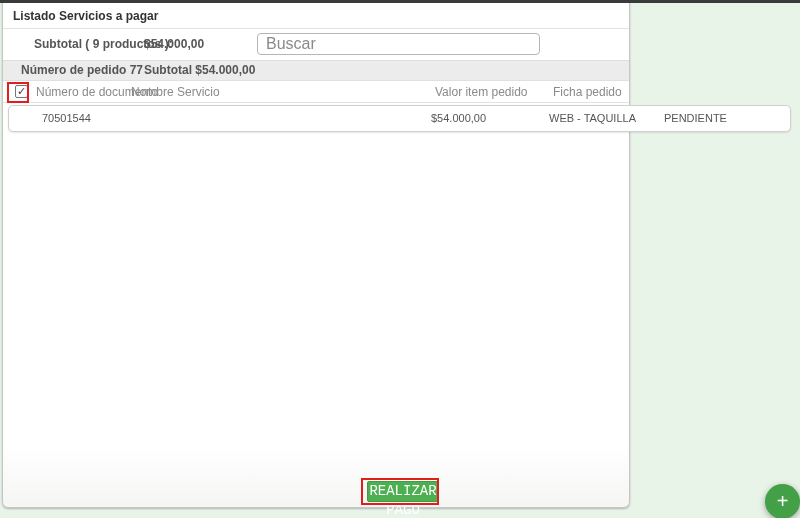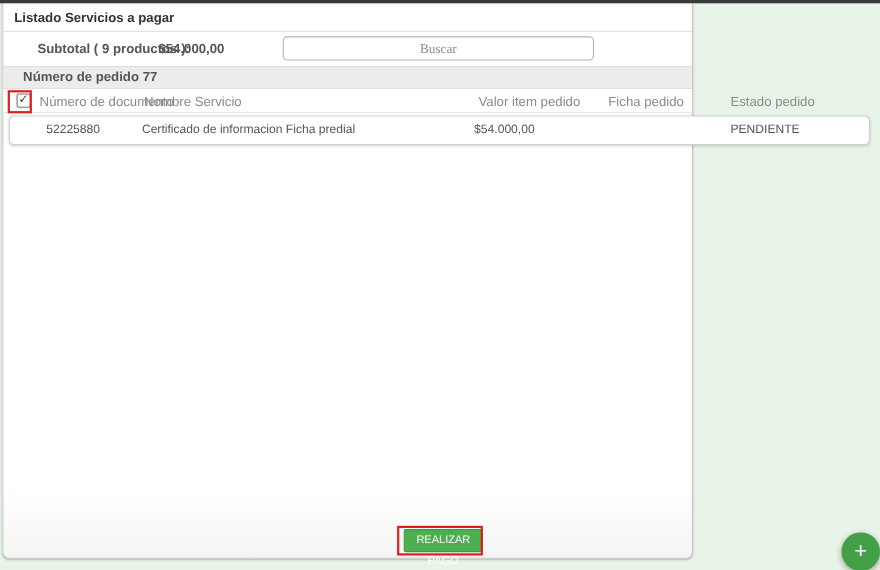--- a/index.html
+++ b/index.html
@@ -31,23 +31,23 @@
     position: absolute; left: 31px; top: 0; line-height: 31px;
     font-size: 12px; font-weight: bold; color: #555;
   }
   .subtotal-value {
     position: absolute; left: 141px; top: 0; line-height: 31px;
     font-size: 12px; font-weight: bold; color: #555;
   }
   .search-input {
     position: absolute; left: 254px; top: 4px; width: 283px; height: 22px;
     border: 1px solid #b5b5b5; border-radius: 4px;
-    padding: 0 8px; font-size: 12px; color: #555;
-    font-family: Liberation Serif, serif;
-    outline: none; background: #fff; text-align: center;
+    padding: 0 8px; font-size: 16px; color: #555;
+    font-family: Liberation Sans, sans-serif;
+    outline: none; background: #fff;
   }
   .search-input::placeholder { color: #8a8a8a; opacity: 1; }
   .order-bar {
     position: absolute; left: 0; top: 60px; width: 100%; height: 21px;
     background: #ececec; border-top: 1px solid #e0e0e0; border-bottom: 1px solid #e0e0e0; padding-left: 40px;
   }
   .order-number {
     position: absolute; left: 18px; line-height: 19px;
     font-size: 12px; font-weight: bold; color: #555;
   }
@@ -86,21 +86,21 @@
   .td-valor { left: 422px; }
   .td-tipo  { left: 540px; }
   .td-estado{ left: 655px; text-align: center; }
   .annot-button {
     position: absolute; left: 361px; top: 478px; width: 78px; height: 27px;
     border: 2px solid #e11d1d; z-index: 6;
   }
   .pay-button {
     position: absolute; left: 364px; top: 481px; width: 72px; height: 21px;
     background: #4caf50; border: 1px solid #429a46; border-radius: 2px;
-    color: #fff; font-size: 10px; font-family: Liberation Sans, sans-serif;
+    color: #fff; font-size: 14px; font-family: Liberation Mono, monospace;
     text-align: center; line-height: 19px; cursor: pointer; padding: 0;
   }
   .fab {
     position: absolute; left: 765px; top: 484px; width: 35px; height: 35px;
     background: #43a047; border: none; border-radius: 50%;
     color: #fff; font-size: 20px; line-height: 33px; text-align: center;
     box-shadow: 0 2px 6px rgba(0,0,0,0.35);
     z-index: 10; cursor: pointer; padding: 0;
     font-family: "Liberation Sans", sans-serif;
   }
@@ -115,35 +115,35 @@
   <div class="panel-header">Listado Servicios a pagar</div>
 
   <div class="summary-row">
     <span class="subtotal-label">Subtotal ( 9 productos ):</span>
     <span class="subtotal-value">$54.000,00</span>
     <input class="search-input" type="text" placeholder="Buscar" style="">
   </div>
 
   <div class="order-bar">
     <span class="order-number">Número de pedido 77</span>
+    <span class="order-subtotal">Subtotal $54.000,00</span>
   </div>
 
   <div class="thead-row">
     <span class="checkbox">✓</span>
     <span class="th th-doc">Número de documento</span>
     <span class="th th-serv">Nombre Servicio</span>
     <span class="th th-valor">Valor item pedido</span>
     <span class="th th-tipo">Ficha pedido</span>
-    <span class="th th-estado">Estado pedido</span>
   </div>
 
   <div class="row-card">
-    <span class="td td-doc">52225880</span>
-    <span class="td td-serv">Certificado de informacion Ficha predial</span>
+    <span class="td td-doc">70501544</span>
     <span class="td td-valor">$54.000,00</span>
+    <span class="td td-tipo">WEB - TAQUILLA</span>
     <span class="td td-estado">PENDIENTE</span>
   </div>
 
   <button class="pay-button">REALIZAR PAGO</button>
 
 </div>
 
 <div class="annot-checkbox"></div>
 <div class="annot-button"></div>
 

